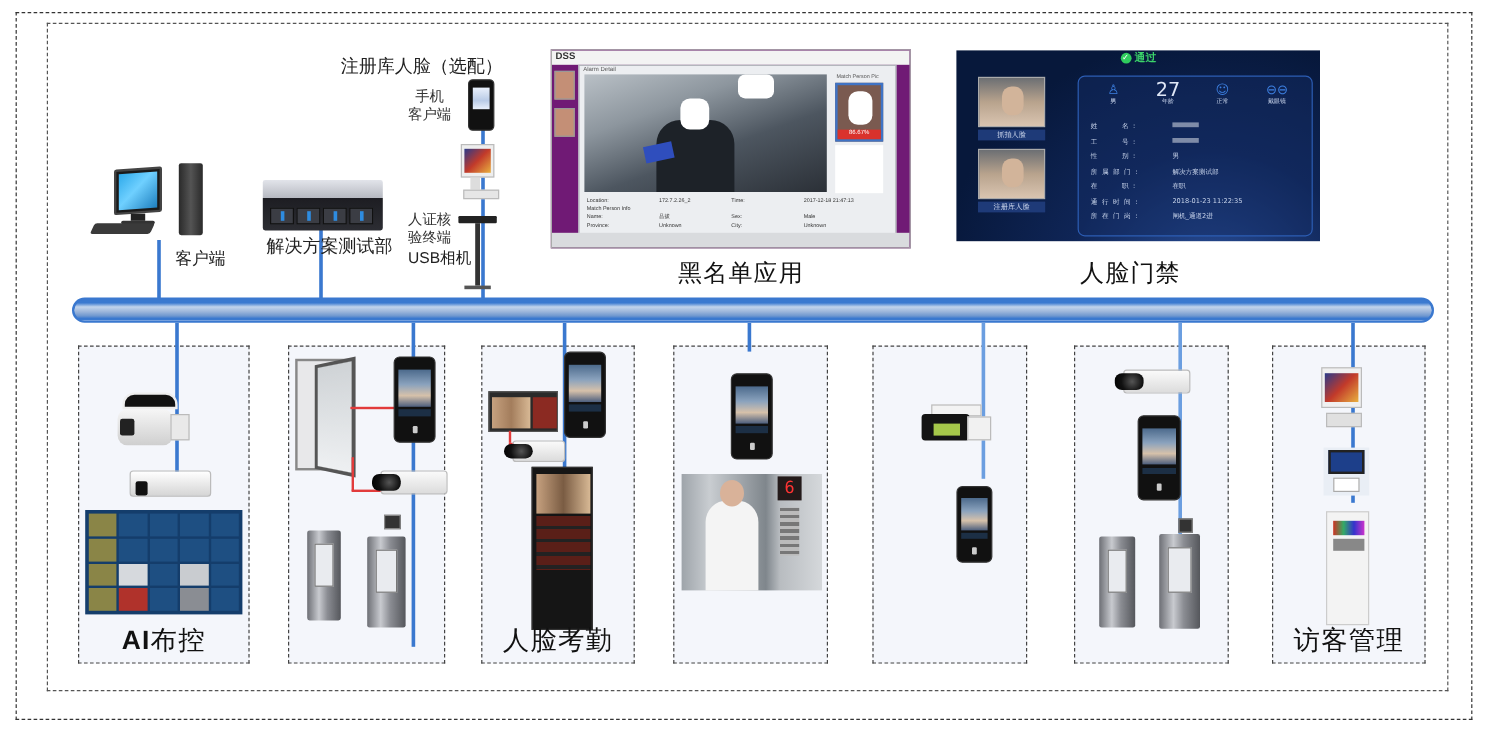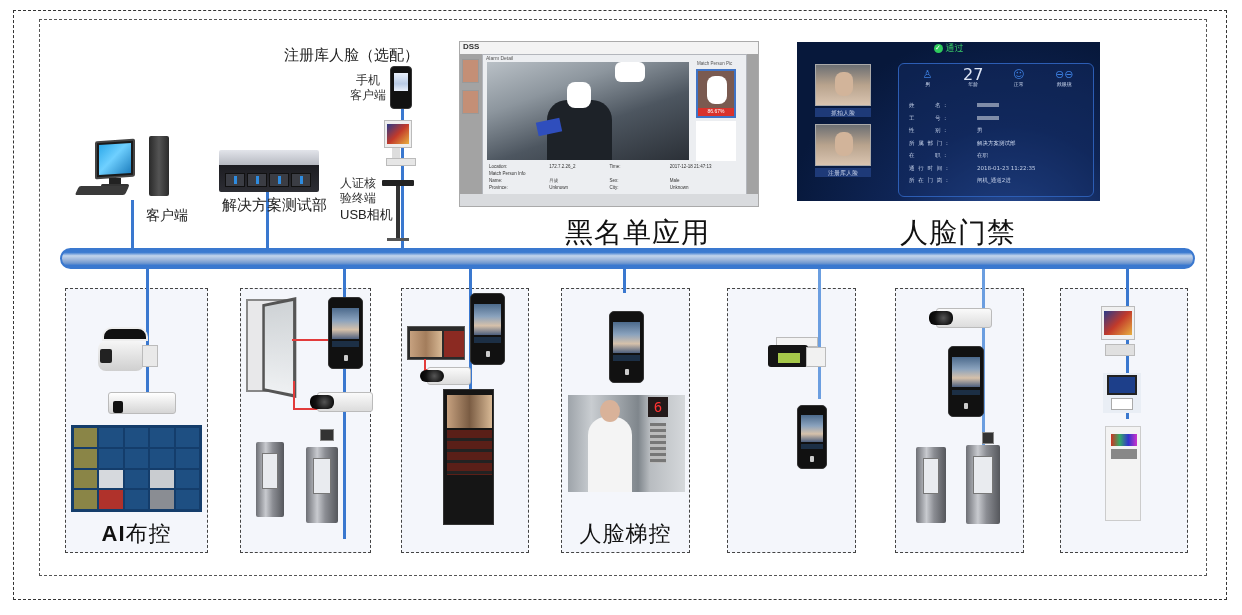--- a/index.html
+++ b/index.html
@@ -13,21 +13,21 @@
   .bus { left: 60px; top: 248px; width: 1135px; height: 21px; border-radius: 11px;
          background: linear-gradient(to bottom, #3b7ad0 0%, #3b7ad0 14%, #c3d5ec 34%, #9ab4da 58%, #6f97cf 78%, #3a78cf 90%, #3a78cf 100%);
          border: 2px solid #3a78cf; }
   .vline { position: absolute; width: 3px; background: #3a78cf; }
   .vline.light { background: #6b9ee0; }
   .redline { position: absolute; background: #e23b3b; }
 
   
   .lbl { position: absolute; white-space: nowrap; font-size: 14px; color: #222; }
   .lbl-small { font-size: 12px; line-height: 15px; text-align: center; color: #333; }
-  .lbl-title { font-size: 28px; color: #111; letter-spacing: 1px; }
+  .lbl-title { font-size: 20px; color: #111; letter-spacing: 1px; }
 
   
   .panel { position: absolute; top: 288px; height: 265px; background: #f4f6fb; border: 1.5px dashed #444; }
   .panel-label { position: absolute; left: 0; right: 0; bottom: 3px; text-align: center; font-size: 22px; color: #111; letter-spacing: 1px; }
   .panel-label .ai { font-family: Liberation Sans, sans-serif; font-weight: bold; }
 
   
   .phone { position: absolute; background: #111; border-radius: 5px; border: 1px solid #333; }
   .phone .scr { position: absolute; left: 3px; right: 3px; top: 14%; height: 44%; background: linear-gradient(#4c6a8c, #8aa2bd 40%, #d6c1aa 70%, #4d5f7e); }
   .phone .btns { position: absolute; left: 3px; right: 3px; top: 62%; height: 8%; background: #1c2f45; }
@@ -37,37 +37,37 @@
   .gate { position: absolute; background: linear-gradient(to right, #6d6f75, #c8cacf 35%, #8b8d93 60%, #55575c); border-radius: 2px; }
   .gate .win { position: absolute; left: 22%; right: 22%; top: 14%; height: 48%; background: #e9ebef; border: 1px solid #777; }
   .monitor { position: absolute; background: #1a1a1a; border: 2px solid #444; border-radius: 2px; }
   .monitor .scr { position: absolute; inset: 2px; background: linear-gradient(135deg, #2da9ea, #6fd0ff 45%, #1e7fbf); }
   .tower { position: absolute; background: linear-gradient(to right, #2a2a2a, #545454 50%, #2a2a2a); border-radius: 2px; }
   .server { position: absolute; background: linear-gradient(#e2e4ea, #b7bac2 35%, #1d1d22 36%, #2c2d33 100%); border-radius: 2px; }
   .server .bay { position: absolute; top: 55%; width: 20%; height: 32%; background: #3b3d44; border: 1px solid #111; }
   .server .bay i { position: absolute; left: 45%; top: 15%; width: 3px; height: 70%; background: #2e8ce0; }
 
   
-  .dss { left: 459px; top: 41px; width: 300px; height: 166px; background: #a3a3a3; border: 1px solid #aaa; overflow: hidden; }
+  .dss { left: 459px; top: 41px; width: 300px; height: 166px; background: #701a75; border: 1px solid #aaa; overflow: hidden; }
   .dss .titlebar { position: absolute; left: 0; right: 0; top: 0; height: 12px; background: #f3f3f3; font-family: "Liberation Sans", sans-serif; font-size: 8px; font-weight: bold; padding-left: 3px; color: #333; }
   .dss .win { position: absolute; left: 22px; top: 12px; width: 265px; height: 146px; background: #eceef1; border: 1px solid #b3b6bc; }
   .dss .video { position: absolute; left: 4px; top: 7px; width: 202px; height: 98px; background: linear-gradient(160deg, #b9c0c6 0%, #8d969e 30%, #4d5660 60%, #2b3037 100%); }
   .dss .person { position: absolute; left: 60px; top: 38px; width: 65px; height: 60px; background: #1d2228; border-radius: 20px 20px 0 0; }
   .dss .band { position: absolute; left: 50px; top: 58px; width: 24px; height: 14px; background: #2f4ebd; transform: rotate(-12deg); }
   .dss .face { position: absolute; left: 80px; top: 20px; width: 24px; height: 26px; background: #fff; border-radius: 8px; }
   .dss .match { position: absolute; left: 213px; top: 14px; width: 40px; height: 49px; background: #7a5a50; border: 2px solid #3f73c5; }
   .dss .match .face2 { position: absolute; left: 9px; top: 5px; width: 20px; height: 28px; background: #fff; border-radius: 8px; }
   .dss .match .pct { position: absolute; left: 0; right: 0; bottom: 0; height: 8px; background: #d9322c; color: #fff; font-size: 5px; text-align: center; font-family: "Liberation Sans", sans-serif; }
   .dss .info { position: absolute; left: 6px; top: 108px; right: 6px; font-family: "Liberation Sans", sans-serif; font-size: 4.5px; color: #333; line-height: 7px; }
   .dss .info span { display: inline-block; width: 24%; }
   .dss .thumbs { position: absolute; left: 0; right: 0; bottom: 0; height: 12px; background: #d9dbde; }
   .dss .lthumb { position: absolute; left: 2px; width: 17px; height: 24px; background: #c48f76; border: 1px solid #999; }
 
   .wl { left: 797px; top: 42px; width: 303px; height: 159px; background: radial-gradient(ellipse at 70% 120%, #2a4f9a 0%, #0f2556 40%, #07183b 75%); overflow: hidden; }
-  .wl .hdr { position: absolute; left: 0; right: 0; top: 0; height: 14px; text-align: center; font-size: 9px; color: #3bd36a; font-family: "DejaVu Sans", sans-serif; font-weight: normal; }
+  .wl .hdr { position: absolute; left: 0; right: 0; top: 0; height: 14px; text-align: center; font-size: 9px; color: #3bd36a; font-family: "DejaVu Sans", sans-serif; font-weight: bold; }
   .wl .hdr .chk { display: inline-block; width: 9px; height: 9px; background: #2fcc5d; border-radius: 50%; color: #fff; font-size: 7px; line-height: 9px; margin-right: 3px; vertical-align: middle; }
   .wl .photo { position: absolute; left: 18px; width: 56px; height: 42px; background: linear-gradient(#6c6f73, #b8a38d 50%, #d9c4b0); border: 1px solid #aaa; }
   .wl .photo .f { position: absolute; left: 19px; top: 7px; width: 18px; height: 24px; background: #d2b49a; border-radius: 8px; }
   .wl .cap { position: absolute; left: 18px; width: 56px; height: 9px; background: #1e3a78; color: #cfd9ee; font-size: 6px; text-align: center; line-height: 9px; font-family: "DejaVu Sans", sans-serif; }
   .wl .card { position: absolute; left: 101px; top: 21px; width: 196px; height: 134px; border: 1px solid #2c5db4; border-radius: 6px; background: rgba(20,45,100,0.45); }
   .wl .stats { position: absolute; left: 6px; right: 6px; top: 4px; display: flex; justify-content: space-between; }
   .wl .stat { width: 25%; text-align: center; color: #4f8fe0; font-size: 9px; font-family: "DejaVu Sans", sans-serif; }
   .wl .stat .v { height: 13px; line-height: 13px; font-size: 16px; color: #dfe7f6; }
   .wl .stat .ic { height: 13px; line-height: 13px; color: #3c7fe0; font-size: 11px; }
   .wl .stat .k { font-size: 5px; color: #c7d3ea; }
@@ -110,21 +110,21 @@
         <i></i>
       </div>
     <div class="bay" style="left:72%;">
         <i></i>
       </div>
   </div>
 </div>
 <div class="lbl" style="left:222px; top:196px; font-size:15px;">解决方案测试部</div>
 
 <div class="lbl" style="left:284px; top:46px; font-size:15px;">注册库人脸（选配）</div>
-<div class="lbl lbl-small" style="left:350px; top:73px;">
+<div class="lbl lbl-small" style="left:340px; top:73px;">
   <div>手机</div>
   <div>客户端</div>
 </div>
 <div class="phone" style="left:390px; top:66px; width:22px; height:43px; border-radius:4px;">
   <div class="scr" style="background:linear-gradient(#e9f0fb,#b9cbe6 60%,#e9f0fb);"></div>
 </div>
 <div class="lbl lbl-small" style="left:340px; top:132px;margin-top:44px;">
   <div>人证核</div>
   <div>验终端</div>
 </div>
@@ -309,36 +309,36 @@
   </div>
   <div class="redline" style="left:22px; top:70px; width:2px; height:10px;"></div>
   <div class="redline" style="left:22px; top:80px; width:12px; height:2px;"></div>
   <div class="camera" style="left:25px; top:78px; width:44px; height:18px;">
       <div class="lens"></div>
     </div>
   <div class="abs" style="left:41px; top:100px; width:51px; height:136px; background:#151515; border:1px solid #333;">
     <div class="abs" style="left:3px; top:5px; width:45px; height:33px; background:linear-gradient(90deg,#c6a17f,#7a5c43,#d8b995);"></div>
     <div class="abs" style="left:3px; top:40px; width:45px; height:45px; background:repeating-linear-gradient(#5a1f18 0 8px,#222 8px 11px);"></div>
   </div>
+  <div class="panel-label">人脸考勤</div>
 </div>
 
 <div class="panel" style="left:561px; width:129px;">
   <div class="vline" style="left:61px; top:-20px; height:24px;"></div>
   <div class="phone" style="left:47px; top:22px; width:35px; height:72px;">
       <div class="scr"></div>
       <div class="btns"></div>
       <div class="dot"></div>
     </div>
   <div class="abs" style="left:6px; top:106px; width:117px; height:97px; background:linear-gradient(90deg,#9ea4aa 0,#c9cdd1 20%,#7f868c 60%,#b8bcc0 70%,#d5d8db 100%);">
     <div class="abs" style="left:20px; top:22px; width:44px; height:75px; background:#f4f4f4; border-radius:18px 18px 0 0;"></div>
     <div class="abs" style="left:32px; top:5px; width:20px; height:22px; background:#d9b299; border-radius:50%;"></div>
     <div class="abs" style="left:80px; top:2px; width:20px; height:20px; background:#231a1a; color:#f33; font-size:14px; text-align:center; line-height:20px; font-family:'DejaVu Sans Mono',monospace;">6</div>
     <div class="abs" style="left:82px; top:28px; width:16px; height:40px; background:repeating-linear-gradient(#777 0 3px,#bbb 3px 6px);"></div>
   </div>
-  <div class="panel-label">人脸梯控</div>
 </div>
 
 <div class="panel" style="left:727px; width:129px;">
   <div class="vline light" style="left:90px; top:-20px; height:130px;"></div>
   <div class="abs" style="left:40px; top:48px; width:58px; height:32px;">
     <div class="abs" style="left:8px; top:0; width:42px; height:10px; background:#f3f3f3; border:1px solid #bbb;"></div>
     <div class="abs" style="left:0; top:8px; width:40px; height:22px; background:#141414; border-radius:3px;"></div>
     <div class="abs" style="left:10px; top:16px; width:22px; height:10px; background:#a6c84a;"></div>
     <div class="abs" style="left:38px; top:10px; width:20px; height:20px; background:#f1f1f1; border:1px solid #bbb;"></div>
   </div>
@@ -376,13 +376,14 @@
     <div class="abs" style="left:4px; top:38px; width:30px; height:12px; background:#e0e0e0; border:1px solid #bbb;"></div>
   </div>
   <div class="abs" style="left:42px; top:84px; width:38px; height:40px; background:#e9eef5;">
     <div class="abs" style="left:4px; top:2px; width:30px; height:20px; background:#1d3f8a; border:2px solid #222;"></div>
     <div class="abs" style="left:8px; top:25px; width:22px; height:12px; background:#fff; border:1px solid #aaa;"></div>
   </div>
   <div class="abs" style="left:44px; top:137px; width:36px; height:95px; background:#f3f3f3; border:1px solid #ccc;">
     <div class="abs" style="left:5px; top:7px; width:26px; height:12px; background:linear-gradient(90deg,#c32,#3a6,#33c,#c3c);"></div>
     <div class="abs" style="left:5px; top:22px; width:26px; height:10px; background:#888;"></div>
   </div>
+  <div class="panel-label">访客管理</div>
 </div>
 
 </body></html>

